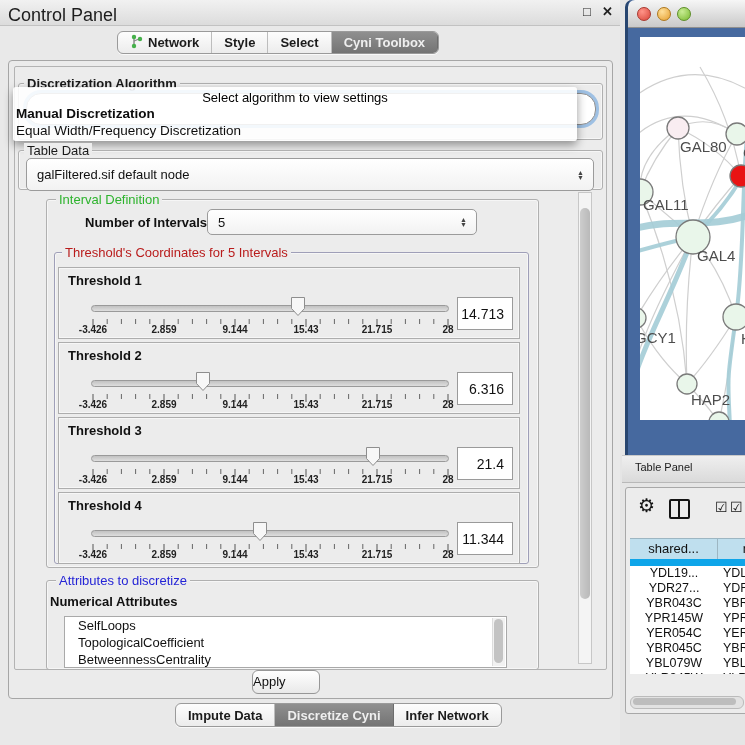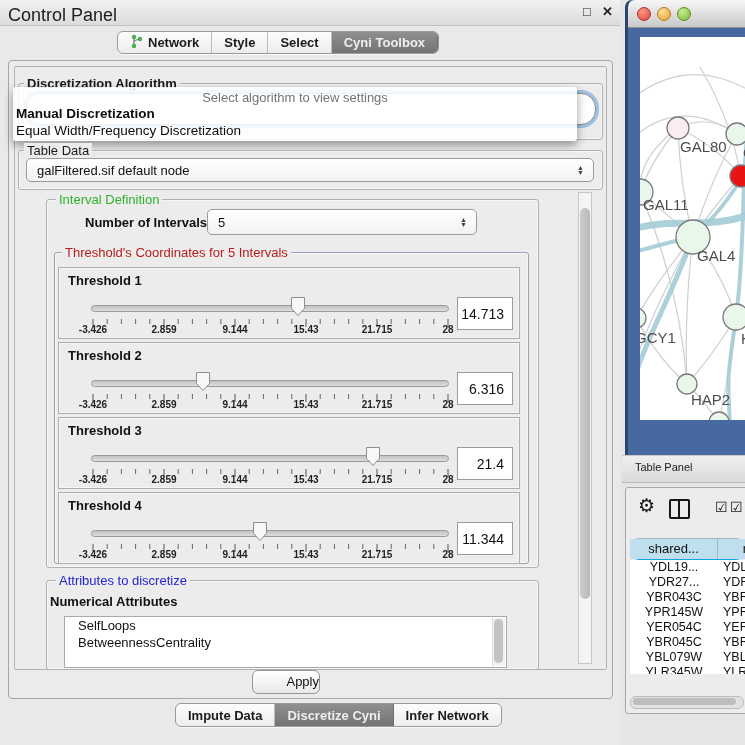--- a/index.html
+++ b/index.html
@@ -32,33 +32,33 @@
   .group{position:absolute;border:1px solid #b0b0b0;border-radius:3px;box-shadow:inset 0 0 0 1px rgba(255,255,255,.55);}
   .group-label{position:absolute;font-size:13px;background:#ececec;padding:0 3px;white-space:nowrap;}
 
   #algo-group{left:18px;top:83px;width:583px;height:55px;}
   #algo-group-label{left:24px;top:76px;color:#1a1a1a;font-weight:bold;}
   #algo-combo{position:absolute;left:26px;top:93px;width:568px;height:30px;border-radius:15px;
     background:#fff;border:1px solid #8f8f8f;box-shadow:0 0 0 3px rgba(106,163,221,.6);}
 
   #algo-popup{position:absolute;left:13px;top:87px;width:564px;height:54px;
     background:rgba(255,255,255,.88);border-radius:3px;box-shadow:0 4px 10px rgba(0,0,0,.4);}
-  .popup-prompt{position:absolute;left:0;top:3px;width:100%;text-align:center;font-size:13px;color:#737373;}
+  .popup-prompt{position:absolute;left:0;top:3px;width:100%;text-align:center;font-size:13px;color:#000000;}
   .popup-item{position:absolute;left:3px;font-size:13.5px;color:#0d0d0d;white-space:nowrap;}
   .popup-item.b{font-weight:bold;}
 
   #tabledata-group{left:18px;top:150px;width:583px;height:38px;}
   #tabledata-group-label{left:24px;top:143px;color:#1a1a1a;}
 
   .combo{position:absolute;background:linear-gradient(#ffffff,#f2f2f2);border:1px solid #9b9b9b;
     border-radius:5px;font-size:13px;color:#111;display:flex;align-items:center;padding:0 10px;box-sizing:border-box;}
   .combo .stepper{position:absolute;right:9px;top:50%;transform:translateY(-50%);display:flex;flex-direction:column;line-height:5px;}
   .combo .stepper span{font-size:7px;color:#444;}
 
-  #tabledata-combo{left:26px;top:158px;width:568px;height:24px;}
+  #tabledata-combo{left:26px;top:158px;width:568px;height:33px;}
   #num-combo{left:207px;top:209px;width:270px;height:26px;}
 
   #interval-group{left:46px;top:199px;width:491px;height:367px;}
   #interval-group-label{left:56px;top:192px;color:#2db32d;}
   #num-label{position:absolute;left:85px;top:215px;font-size:13px;font-weight:bold;color:#111;}
   #thresh-group{left:54px;top:252px;width:473px;height:310px;border-color:#9f9fb8;}
   #thresh-group-label{left:62px;top:245px;color:#b91c1c;}
 
   .tbox{position:absolute;left:58px;width:460px;height:70px;border:1px solid #adadad;
     background:#ececec;box-shadow:inset 0 0 0 1px rgba(255,255,255,.5);}
@@ -79,21 +79,21 @@
   .attr-item{padding-left:13px;font-size:13px;line-height:17px;color:#111;white-space:nowrap;}
   #attr-scrollbar{position:absolute;right:1px;top:1px;width:12px;height:48px;background:#f2f2f2;border-left:1px solid #ddd;}
   #attr-scroll-thumb{position:absolute;left:1px;top:1px;width:9px;height:44px;background:#c3c3c3;border-radius:5px;}
 
   #v-scrollbar{position:absolute;left:578px;top:192px;width:14px;height:472px;background:#f4f4f4;
     border:1px solid #c7c7c7;box-sizing:border-box;}
   #v-scroll-thumb{position:absolute;left:1px;top:15px;width:10px;height:391px;border-radius:6px;
     background:linear-gradient(90deg,#cdcdcd,#b9b9b9);}
 
   #apply-btn{position:absolute;left:252px;top:670px;width:66px;height:22px;border:1px solid #979797;border-radius:6px;
-    background:linear-gradient(#ffffff,#e9e9e9);font-size:13px;color:#111;text-align:right;line-height:21px;}
+    background:linear-gradient(#ffffff,#e9e9e9);font-size:13px;color:#111;text-align:left;line-height:21px;}
 
   
   #right-side{position:absolute;left:620px;top:0;width:125px;height:745px;background:#e5e5e5;}
   #net-window{position:absolute;left:5px;top:0;width:120px;height:455px;background:#46699f;
     border-left:3px solid #27456f;border-radius:7px 0 0 0;overflow:hidden;}
   #net-titlebar{position:absolute;left:0;top:0;width:120px;height:27px;
     background:linear-gradient(#f6f6f6,#c9c9c9);border-bottom:1px solid #8e8e8e;border-radius:7px 0 0 0;}
   .light{position:absolute;top:7px;width:14px;height:14px;border-radius:50%;box-sizing:border-box;}
   #light-red{left:9px;background:radial-gradient(circle at 35% 30%,#ff9488,#d8453a);border:1px solid #a8372e;}
   #light-yellow{left:29px;background:radial-gradient(circle at 35% 30%,#ffe09a,#e59e2f);border:1px solid #ad771c;}
@@ -106,21 +106,21 @@
   #tp-body{position:absolute;left:5px;top:487px;width:120px;height:225px;background:#ececec;
     border:1px solid #a8a8a8;border-radius:3px 0 0 3px;}
   .tp-icon{position:absolute;color:#141414;}
   #gear-icon{left:12px;top:6px;font-size:19px;}
   #split-icon{left:43px;top:11px;width:17px;height:16px;border:2px solid #141414;border-radius:2px;}
   #split-icon::after{content:"";position:absolute;left:7px;top:0;width:2px;height:16px;background:#141414;}
   .check-icon{font-size:14px;top:11px;}
   #check-1{left:89px;} #check-2{left:104px;}
 
   #tp-table{position:absolute;left:4px;top:50px;width:115px;height:136px;overflow:hidden;}
-  .tp-header{display:flex;height:20px;border-top:1px solid #9db6c2;border-bottom:1px solid #0ea5e9;border-radius:9px;}
+  .tp-header{display:flex;height:20px;border-top:1px solid #9db6c2;border-bottom:7px solid #0ea5e9;}
   .tp-hcell{background:#bfdfee;font-size:13px;color:#111;text-align:center;line-height:19px;
     border-right:1px solid #9db6c2;box-sizing:border-box;flex:none;}
   .tp-row{display:flex;height:15px;background:#fff;}
   .tp-cell{font-size:12.5px;line-height:15px;color:#111;flex:none;overflow:hidden;white-space:nowrap;}
   .c1{width:88px;text-align:center;}
   .c2{width:60px;padding-left:5px;}
   #tp-hscroll{position:absolute;left:4px;top:208px;width:112px;height:11px;background:#e2e2e2;
     border:1px solid #bbb;border-radius:6px;}
   #tp-hscroll-thumb{position:absolute;left:2px;top:1px;width:103px;height:7px;background:#bdbdbd;border-radius:4px;}
 </style>
@@ -367,20 +367,21 @@
     <div id="v-scrollbar">
       <div id="v-scroll-thumb"></div>
     </div>
 
     <div class="group" id="attr-group"></div>
     <div class="group-label" id="attr-group-label">Attributes to discretize</div>
     <div id="attr-subtitle">Numerical Attributes</div>
     <div id="attr-list">
       <div id="attr-items">
           <div class="attr-item">SelfLoops</div>
+          <div class="attr-item">TopologicalCoefficient</div>
           <div class="attr-item">BetweennessCentrality</div>
         </div>
       <div id="attr-scrollbar">
         <div id="attr-scroll-thumb"></div>
       </div>
     </div>
 
     <div id="apply-btn">Apply</div>
 
     <div class="seg-group" id="bottom-tabs">

